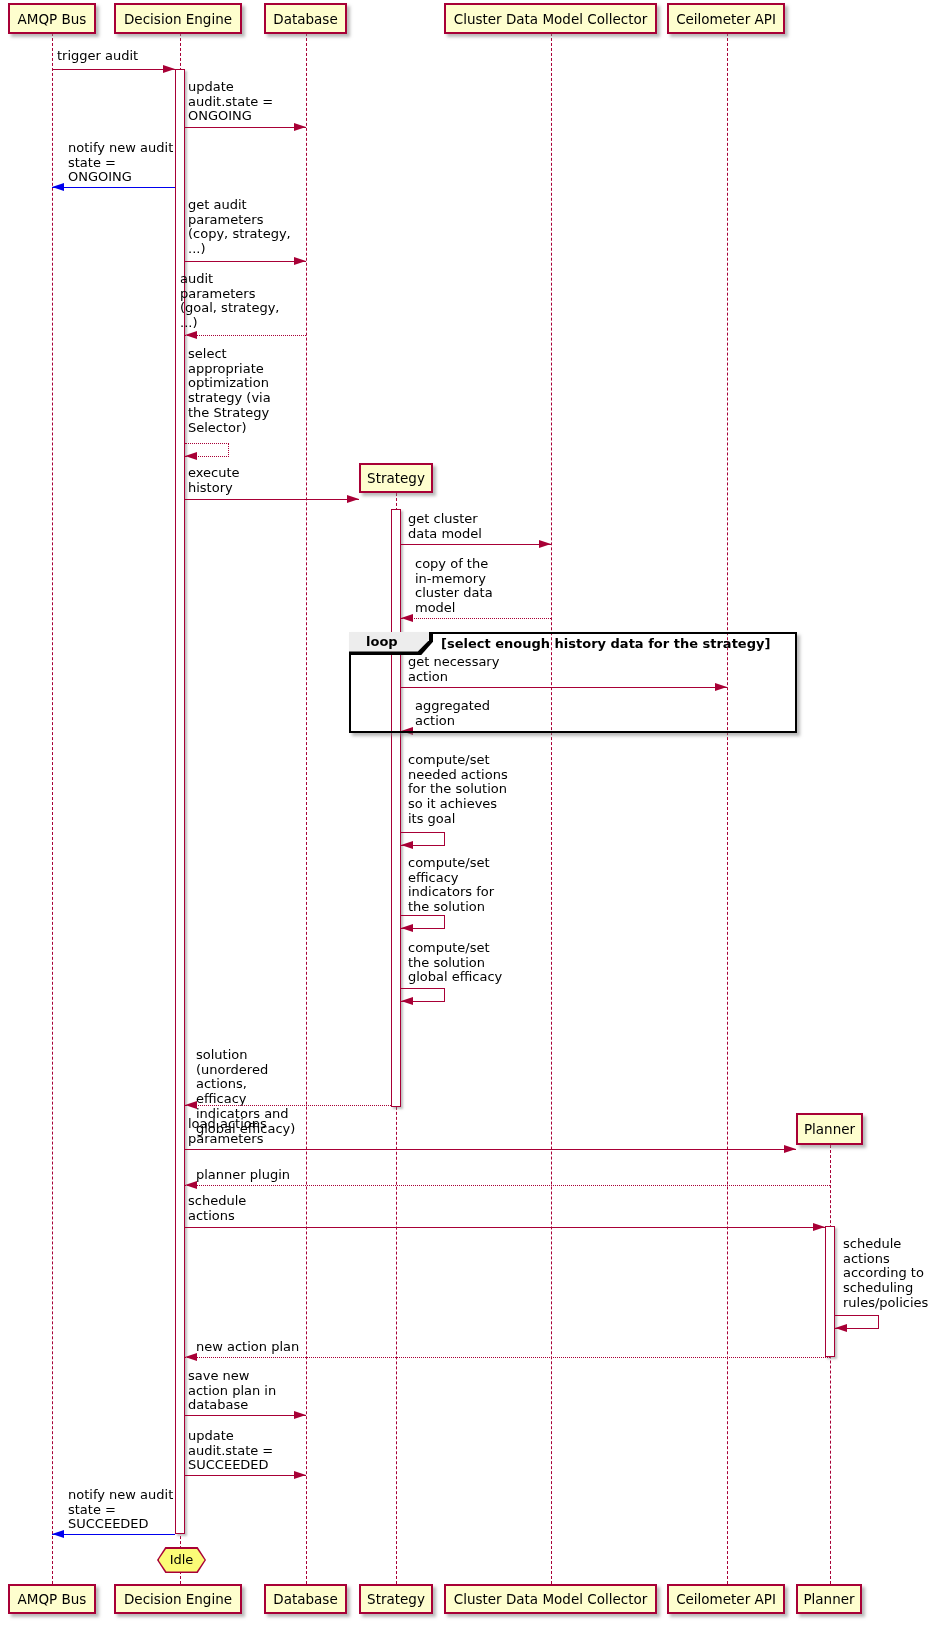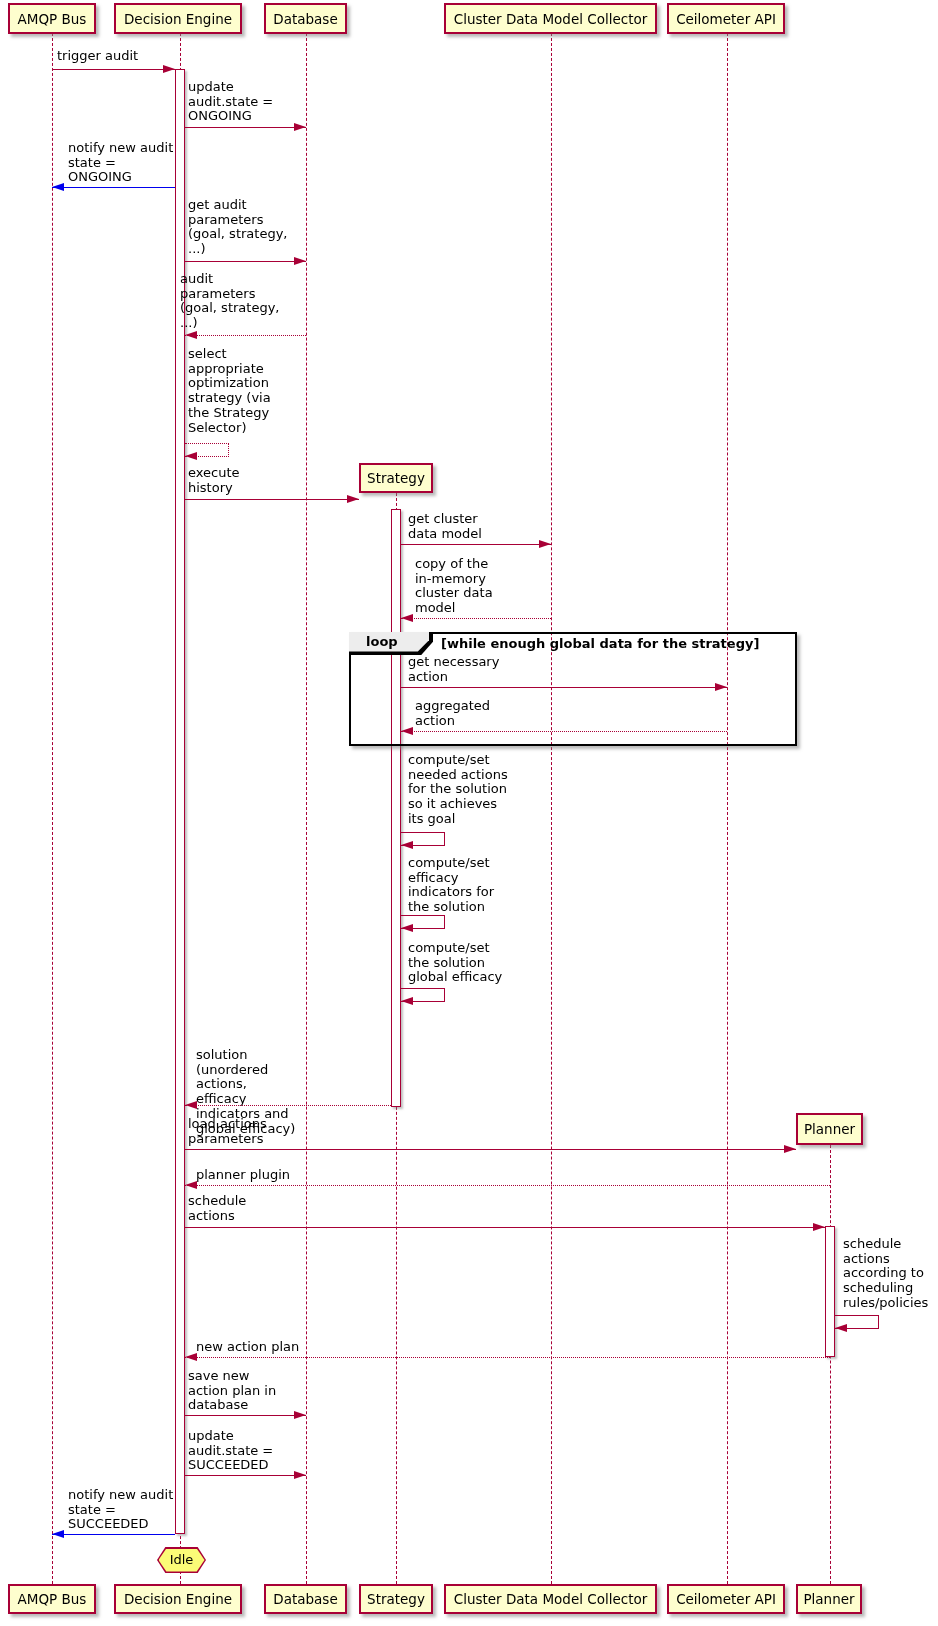--- a/index.html
+++ b/index.html
@@ -47,27 +47,27 @@
   <div class="lifeline" style="left:305.5px;top:33px;height:1551px"></div>
   <div class="lifeline" style="left:395.5px;top:493px;height:1091px"></div>
   <div class="lifeline" style="left:550.5px;top:33px;height:1551px"></div>
   <div class="lifeline" style="left:726.5px;top:33px;height:1551px"></div>
   <div class="lifeline" style="left:829.5px;top:1145px;height:439px"></div>
 
   <div class="activation" style="left:175px;top:69px;height:1465px"></div>
   <div class="activation" style="left:391px;top:509px;height:598px"></div>
   <div class="activation" style="left:825px;top:1226px;height:131px"></div>
 
-  <div class="loop-frame" style="left:349px;top:632px;width:448px;height:114px">
+  <div class="loop-frame" style="left:349px;top:632px;width:448px;height:101px">
     <div class="loop-tab-outer">
       <div class="loop-tab-inner">
         <span class="loop-label">loop</span>
       </div>
     </div>
-    <div class="loop-cond">[while enough global data for the strategy]</div>
+    <div class="loop-cond">[select enough history data for the strategy]</div>
   </div>
 
   <div>
     <div class="lbl" style="left:57px;top:49px">trigger audit</div>
     <div class="line" style="left:52px;top:69px;width:123px"></div>
     <div class="ah r" style="left:163px;top:64.5px"></div>
   </div>
 
   <div>
     <div class="lbl" style="left:188px;top:80px">update
@@ -81,21 +81,21 @@
     <div class="lbl" style="left:68px;top:141px">notify new audit
 state =
 ONGOING</div>
     <div class="line blue" style="left:52px;top:187px;width:123px"></div>
     <div class="ah blue l" style="left:52px;top:182.5px"></div>
   </div>
 
   <div>
     <div class="lbl" style="left:188px;top:198px">get audit
 parameters
-(goal, strategy,
+(copy, strategy,
 ...)</div>
     <div class="line" style="left:185px;top:261px;width:121px"></div>
     <div class="ah r" style="left:294px;top:256.5px"></div>
   </div>
 
   <div>
     <div class="lbl" style="left:180px;top:272px">audit
 parameters
 (goal, strategy,
 ...)</div>

